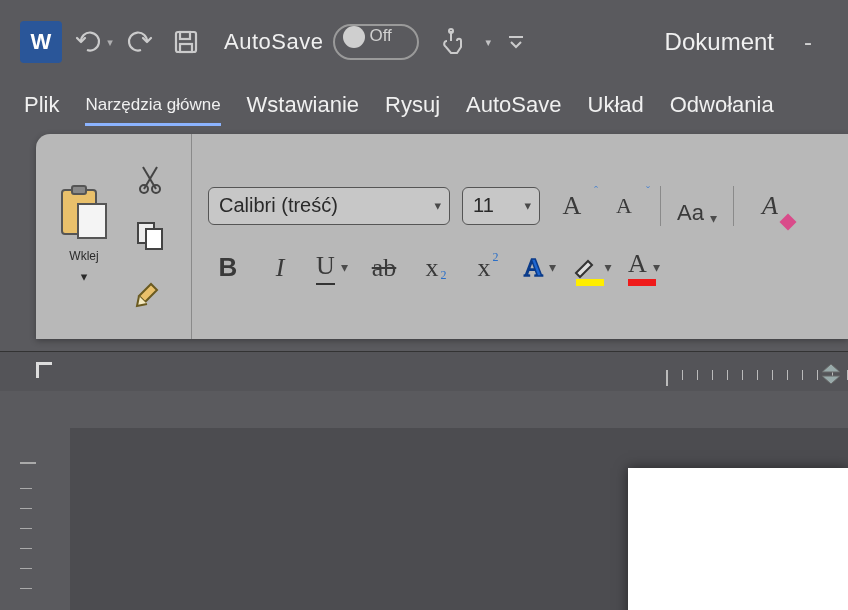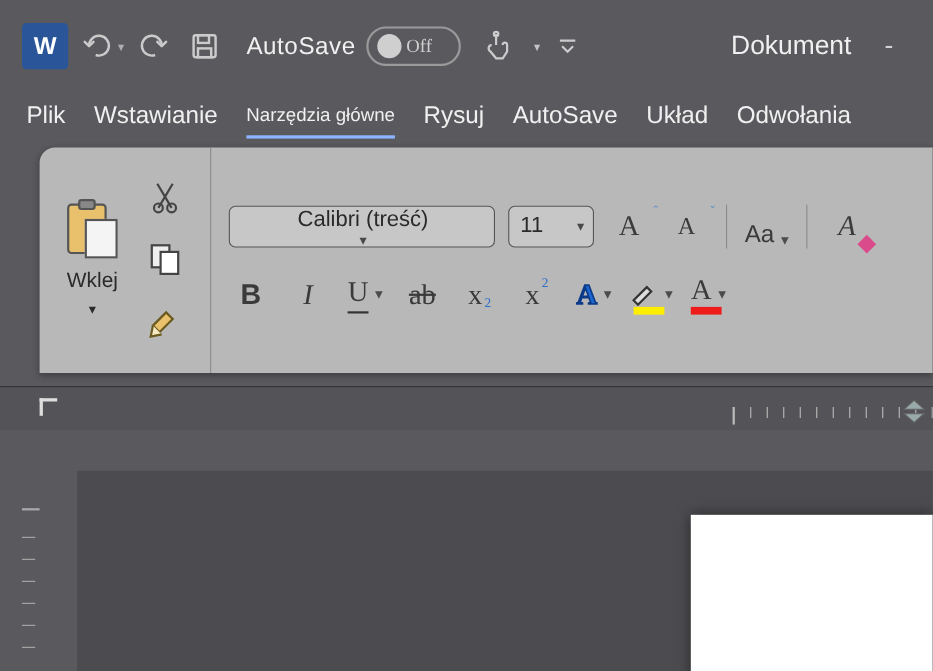--- a/index.html
+++ b/index.html
@@ -23,23 +23,22 @@
   .qa-btn {
     width: 44px; height: 40px; display: flex; align-items: center; justify-content: center;
     color: #e0e0e0; opacity: 0.9;
   }
   .qa-group { display: flex; align-items: center; gap: 2px; }
   .chev-small { font-size: 11px; margin-left: 2px; opacity: .7; }
   .autosave { display: flex; align-items: center; gap: 10px; margin-left: 6px; }
   .autosave-label { font-size: 22px; letter-spacing: .5px; }
   .toggle {
     width: 86px; height: 36px; border: 2px solid #9a9a9a; border-radius: 18px;
-    display: flex; align-items: center; padding: 0 8px; gap: 4px;
+    display: flex; padding: 0 8px; gap: 4px;
     background: transparent;
-    font-family: Liberation Serif, serif;
   }
   .toggle-knob { width: 22px; height: 22px; border-radius: 50%; background: #cfcfcf; }
   .toggle-text { font-size: 17px; color: #d0d0d0; }
   .title-doc { margin-left: auto; margin-right: 20px; display:flex; gap:30px; font-size: 24px; }
   .title-dash { opacity:.8 }
 
   
   .tabs {
     display: flex; align-items: flex-end; height: 42px; padding: 0 24px;
     gap: 26px; font-size: 22px;
@@ -81,36 +80,36 @@
     background:#e9c06b; border:2px solid #555; border-radius:4px;
   }
   .clipboard-clip {
     position:absolute; left:12px; top:-4px; width:16px; height:10px;
     background:#888; border:2px solid #555; border-radius:3px;
   }
   .clipboard-page {
     position:absolute; left:18px; top:14px; width:30px; height:36px;
     background:#f4f4f4; border:2px solid #555;
   }
-  .clip-label { font-size: 19px; }
+  .clip-label { font-size: 12px; }
   .clip-chev { font-size: 13px; }
   .clip-side { display:flex; flex-direction:column; align-items:center; justify-content:space-around; height:160px; gap:14px; padding:2px 0;}
   .mini-btn { width: 36px; height: 36px; display:flex; align-items:center; justify-content:center; }
 
   
   .font-group { flex: 1; border-right: none; }
   .font-rows { display:flex; flex-direction:column; gap:22px; width:100%; padding:6px 6px; }
   .font-row { display:flex; align-items:center; gap:12px; }
   .combo {
     display:flex; align-items:center; justify-content:space-between;
     background:#c7c7c7; border:1.5px solid #555; border-radius:6px;
     height: 38px; padding: 0 8px 0 10px; font-size: 20px; color:#2a2a2a;
   }
   .combo .chev { font-size: 13px; opacity:.8; }
-  .font-name { width: 242px; flex-direction: column; }
+  .font-name { width: 242px; }
   .font-size { width: 78px; }
   .fa-btn {
     display:flex; align-items:center; justify-content:center;
     height:40px; min-width:40px; font-size:26px; color:#3a3a3a;
     gap:2px; font-family: "Times New Roman", serif;
   }
   .sep { width:1px; height:40px; background:#8a8a8a; margin:0 4px; }
   .sup, .sub { font-size: 12px; vertical-align: baseline; }
   .grow-a { position:relative; }
   .grow-a .caret { position:absolute; top:-2px; right:-6px; font-size:12px; color:#5588cc; }
@@ -220,22 +219,22 @@
   </div>
 
   <div class="title-doc">
     <span>Dokument</span>
     <span class="title-dash">-</span>
   </div>
 </div>
 
 <div class="tabs">
   <div class="tab">Plik</div>
+  <div class="tab small active">Narzędzia główne</div>
   <div class="tab">Wstawianie</div>
-  <div class="tab small active">Narzędzia główne</div>
   <div class="tab">Rysuj</div>
   <div class="tab">AutoSave</div>
   <div class="tab">Układ</div>
   <div class="tab">Odwołania</div>
 </div>
 
 <div class="ribbon">
 
   <div class="group" style="width:156px">
     <div class="group-body">

